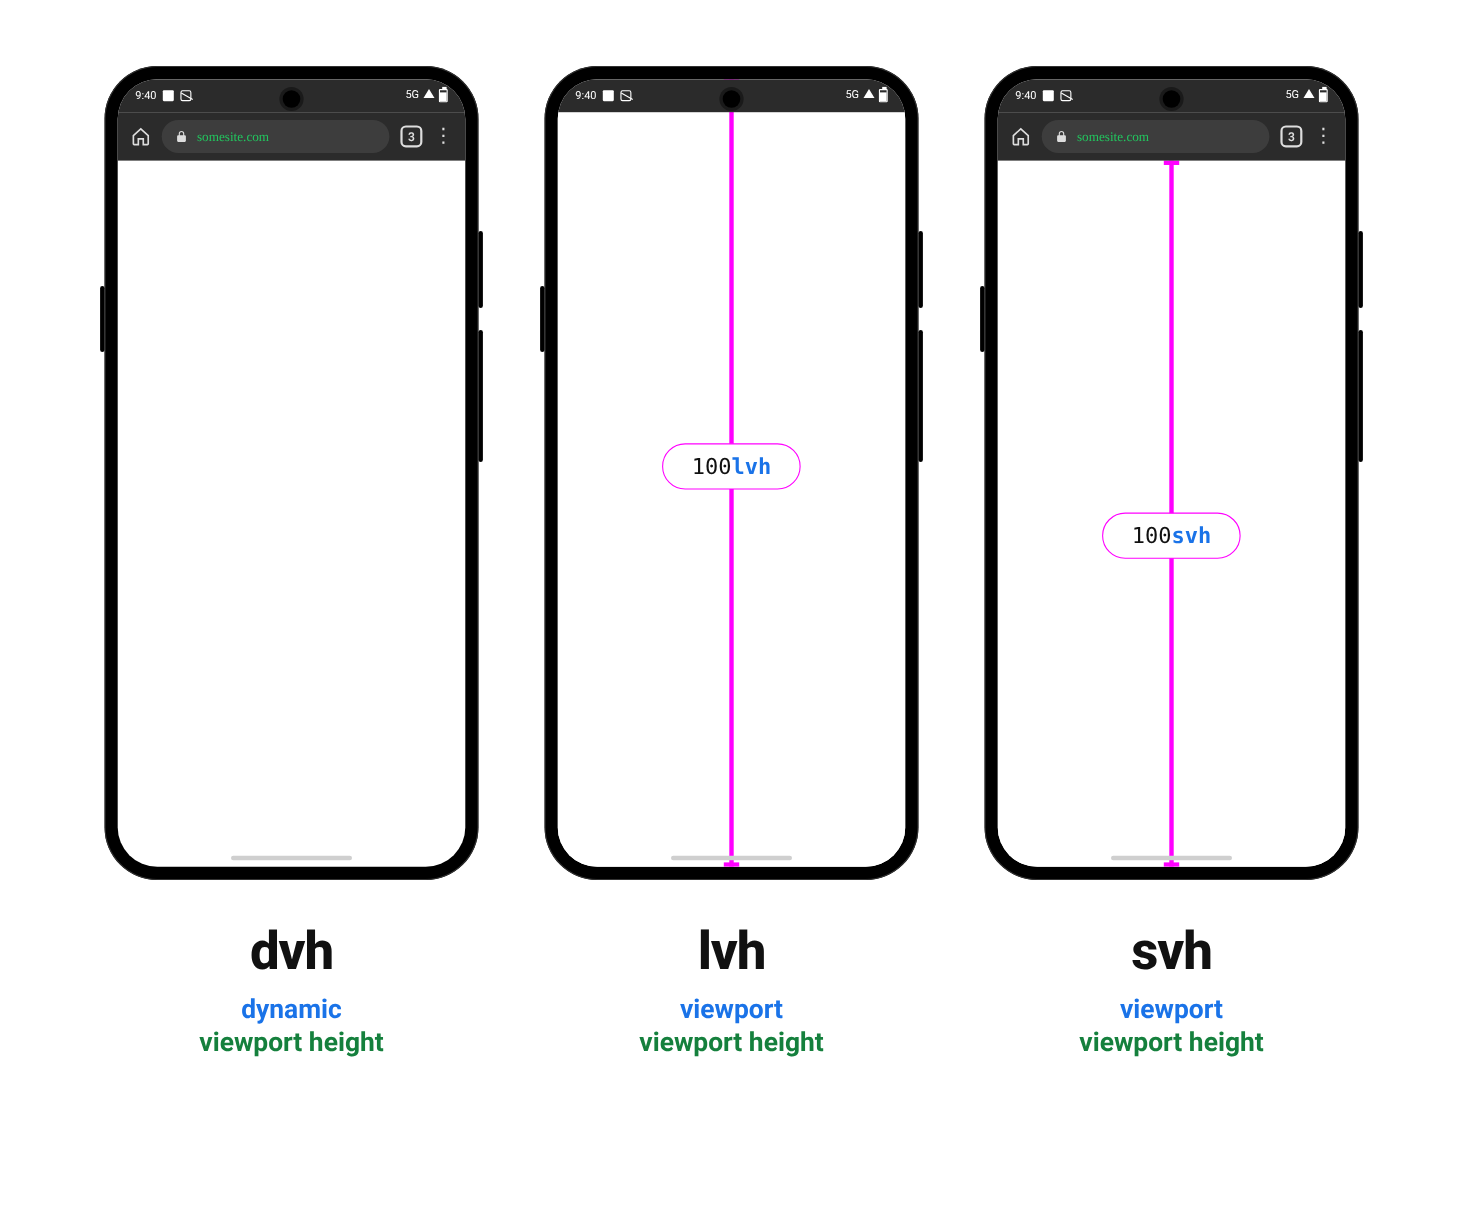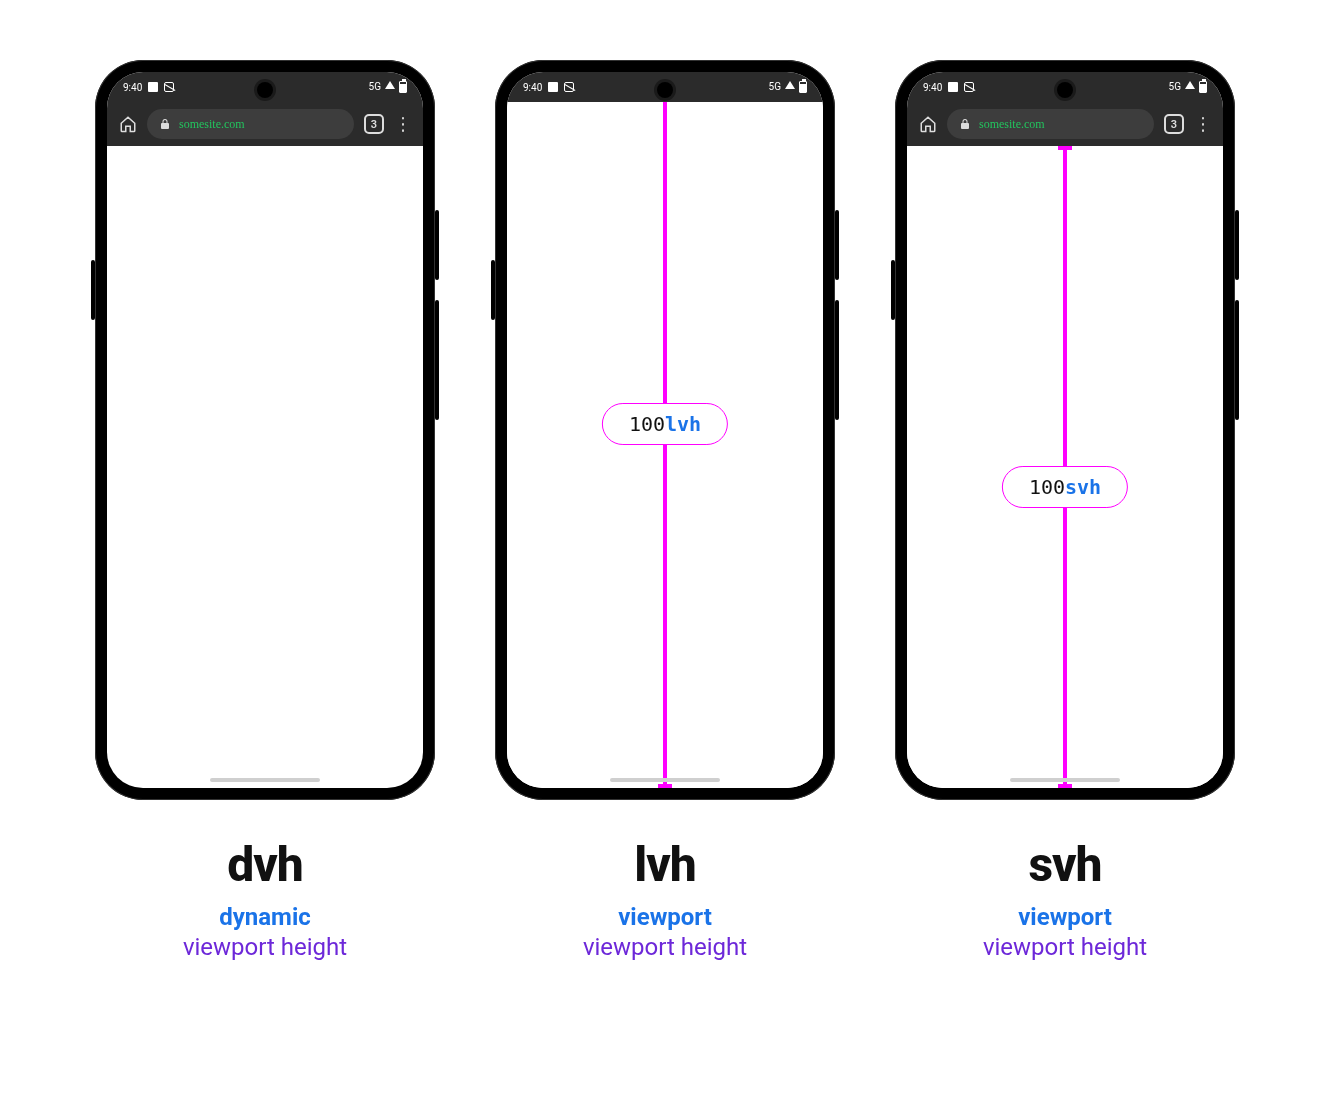--- a/index.html
+++ b/index.html
@@ -181,21 +181,21 @@
     background:#cfcfcf;
     border-radius:4px;
     z-index:40;
   }
 
   
   .caption { text-align:center; margin-top:36px; }
   .caption .abbr { font-size:48px; font-weight:800; color:#111; letter-spacing:-1px;}
   .caption .line2 { margin-top:10px; font-size:24px; }
   .caption .word-accent { color:#1a73e8; font-weight:700; }
-  .caption .word-plain { color:#6d28d9; font-weight:400; display:block; margin-top:2px;}
+  .caption .word-plain { color:#15803d; font-weight:700; display:block; margin-top:2px;}
 </style>
 </head>
 <body>
 
 <div class="row">
 
   <div class="col">
     <div class="phone">
       <div class="btn-left"></div>
       <div class="btn-right-1"></div>

